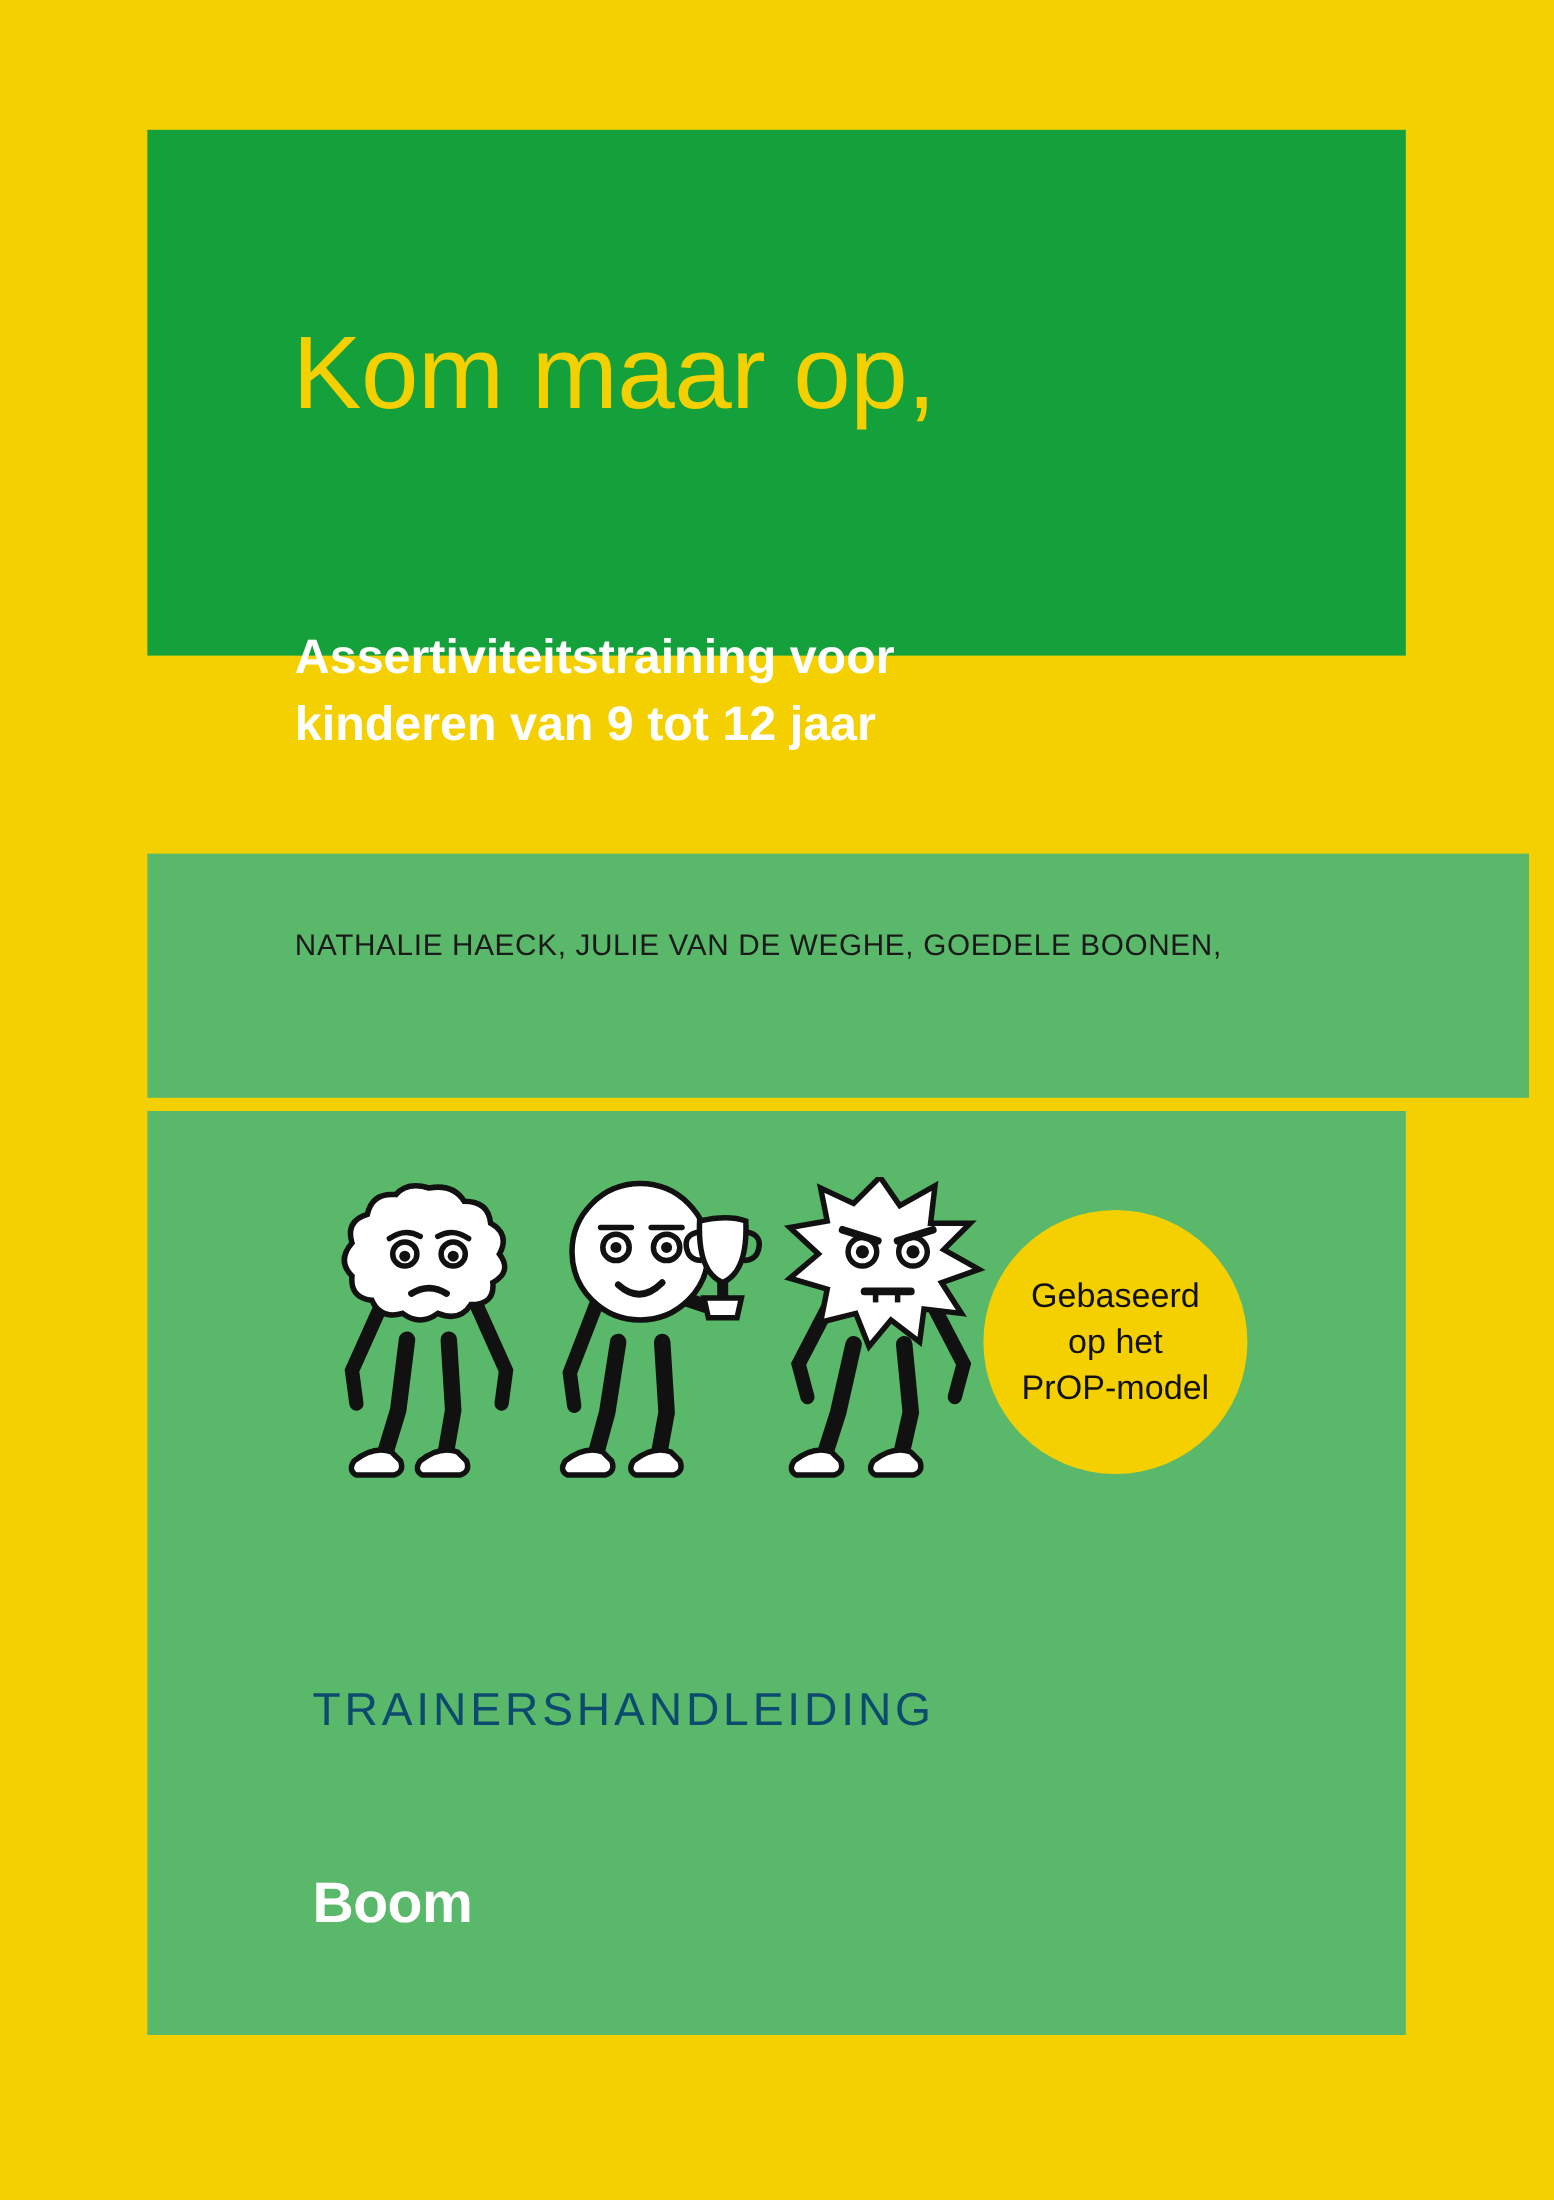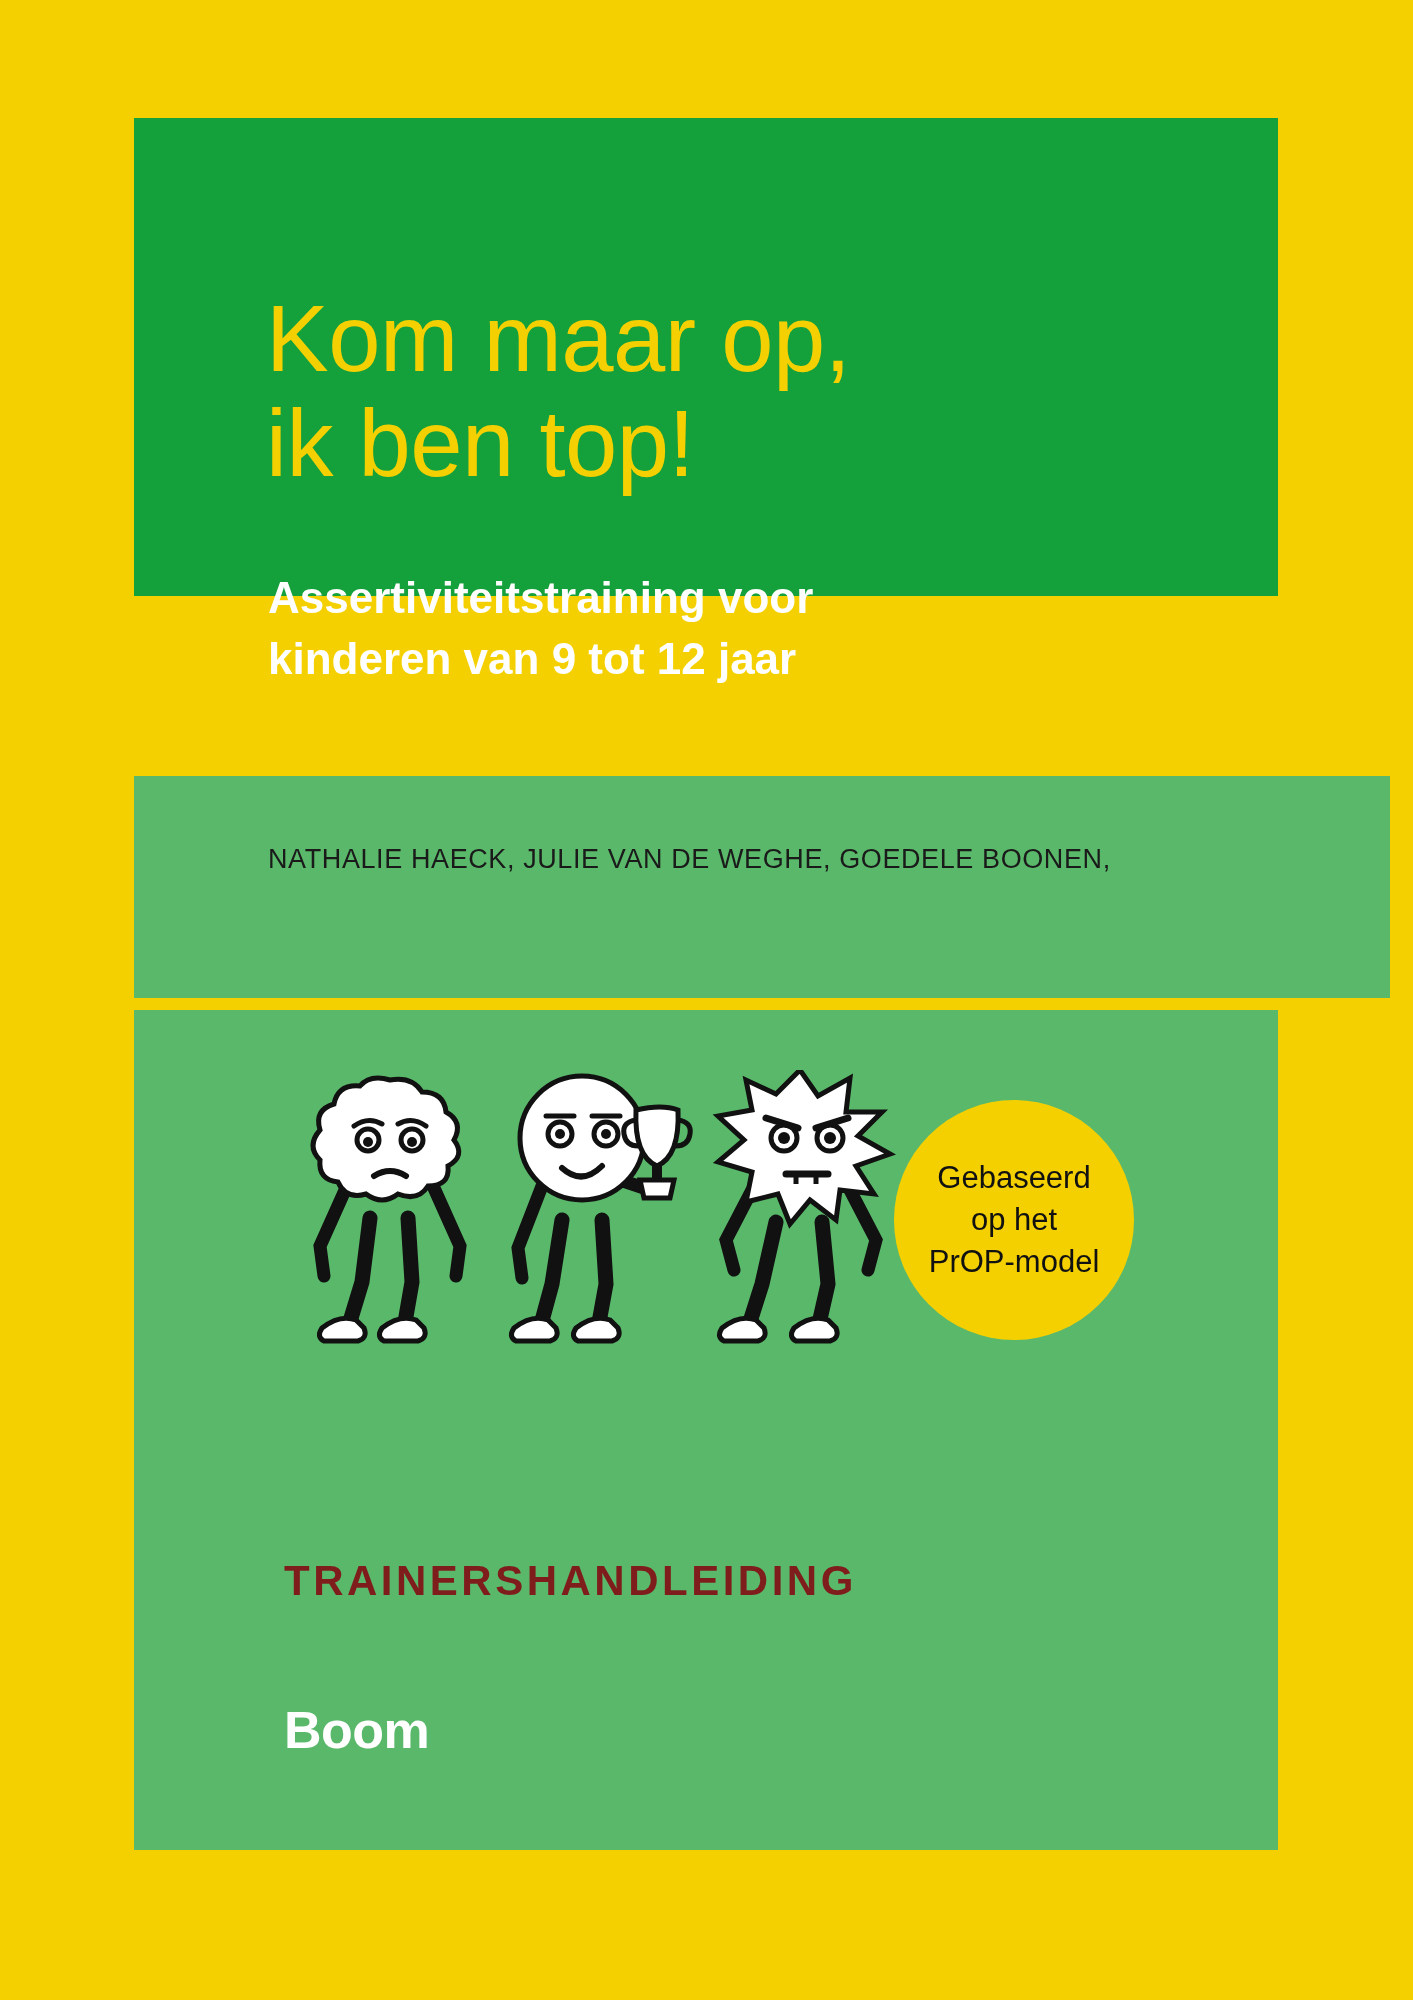--- a/index.html
+++ b/index.html
@@ -90,25 +90,24 @@
     left: 150px;
     top: 60px;
     width: 700px;
     height: 320px;
   }
 
   .manual-label {
     position: absolute;
     left: 150px;
     top: 520px;
-    color: #7f1d1d;
+    color: #0c4a6e;
     font-size: 42px;
     letter-spacing: 3.5px;
-    font-weight: 700;
-    margin-top: 27px;
+    font-weight: 400;
   }
 
   .publisher {
     position: absolute;
     left: 150px;
     top: 690px;
     color: #ffffff;
     font-size: 52px;
     font-weight: bold;
     letter-spacing: -0.5px;
@@ -135,21 +134,20 @@
   }
 </style>
 </head>
 <body>
 
 <div class="cover">
 
   <div class="title-block">
     <div class="title-main">
       <div>Kom maar op,</div>
-      <div>ik ben top!</div>
     </div>
     <div class="title-sub">
       <div>Assertiviteitstraining voor</div>
       <div>kinderen van 9 tot 12 jaar</div>
     </div>
   </div>
 
   <div class="authors-band">
     <div class="authors-text">
       <div>NATHALIE HAECK, JULIE VAN DE WEGHE, GOEDELE BOONEN,</div>

